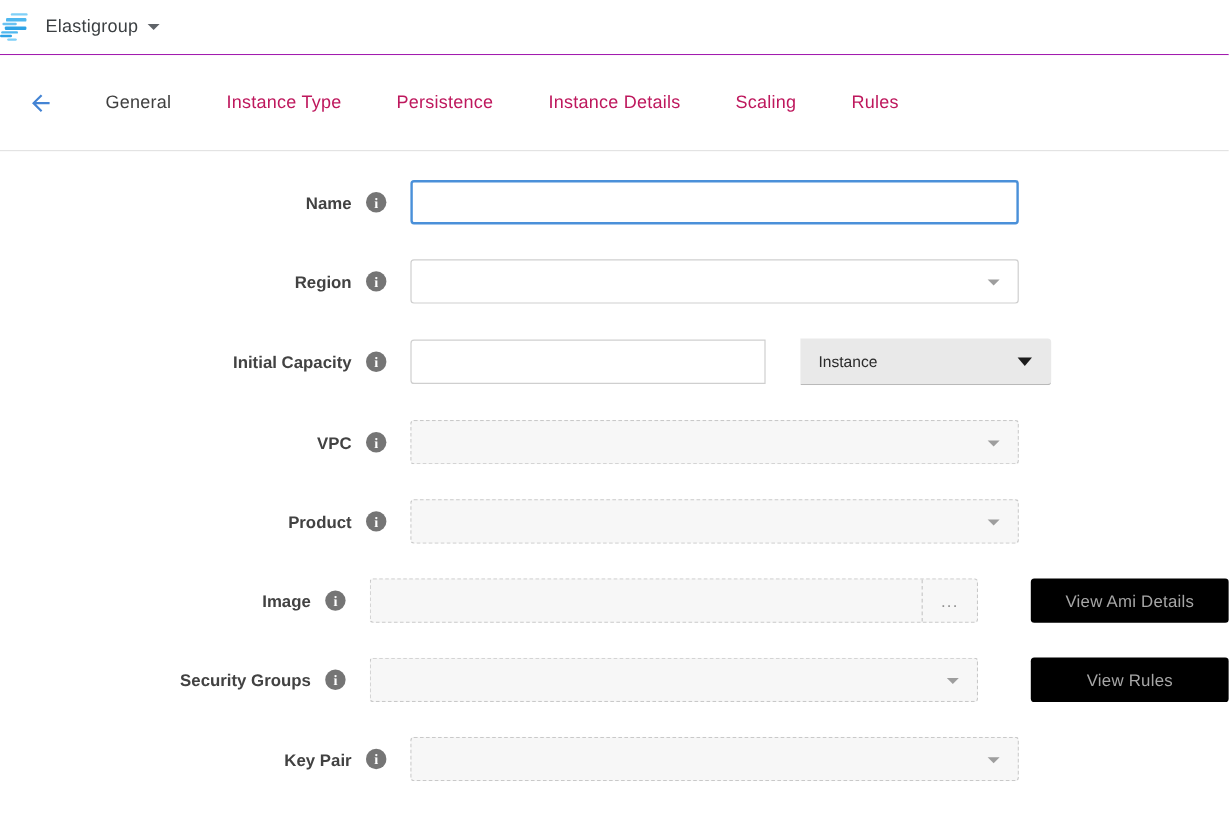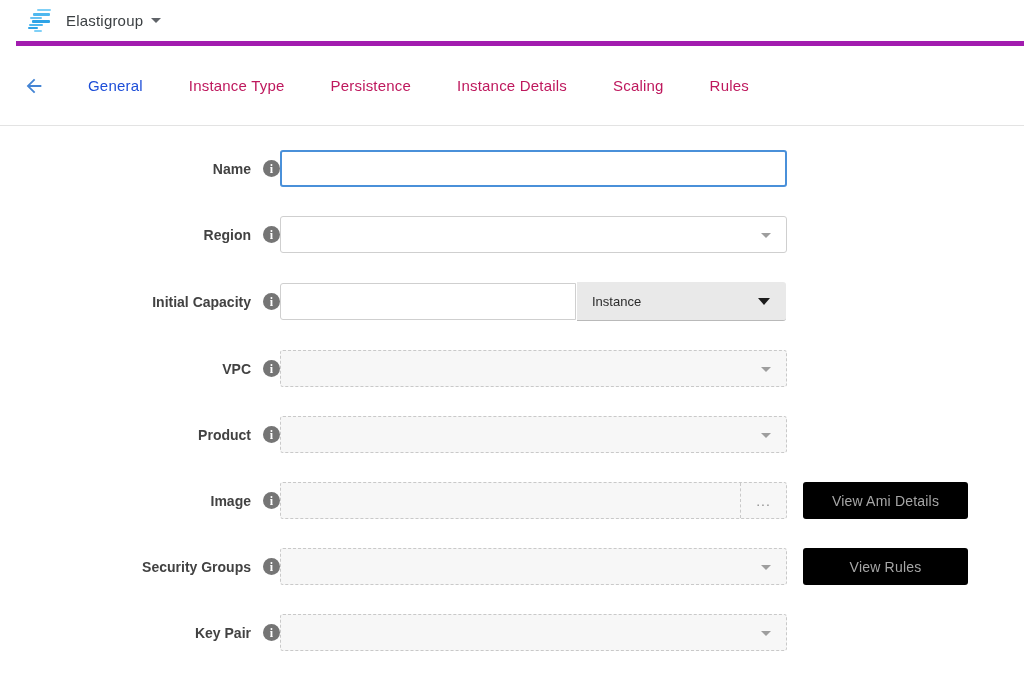--- a/index.html
+++ b/index.html
@@ -1,49 +1,49 @@
 <!DOCTYPE html>
 <html><head>
 <meta charset="utf-8">
 <style>
   * { margin:0; padding:0; box-sizing:border-box; }
   html,body { width:1024px; height:688px; background:#ffffff; overflow:hidden;
               font-family:"Liberation Sans", sans-serif; }
 
   
-  .topbar { height:46px; border-bottom:5px solid #a21caf; display:flex;
-            align-items:center; padding-left:12px; background:#fff;margin-left:16px; }
+  .topbar { height:46px; border-bottom:1px solid #a21caf; display:flex;
+            align-items:center; padding-left:0; background:#fff; }
   .logo { position:relative; width:28px; height:23px; margin-right:10px; }
   .logo i { position:absolute; display:block; border-radius:1px; }
   .app-switcher { display:flex; align-items:center; cursor:pointer; }
   .app-name { font-size:15px; color:#3c4043; margin-right:8px; letter-spacing:.2px; }
   .caret-down { width:0; height:0; border-left:5px solid transparent;
                 border-right:5px solid transparent; border-top:5px solid #5f6368; }
 
   
   .tabbar { height:80px; border-bottom:1px solid #e3e3e3; display:flex;
             align-items:center; background:#fff; }
   .back-btn { margin-left:20px; width:28px; height:28px; display:flex;
               align-items:center; justify-content:center; cursor:pointer; }
   .tabs { display:flex; margin-left:40px; }
   .tab { font-size:15px; color:#be185d; margin-right:46px; cursor:pointer;
          letter-spacing:.2px; }
-  .tab.active { color:#1d4ed8; }
+  .tab.active { color:#404040; }
 
   
-  .form { padding-top:24px; }
+  .form { padding-top:24px;padding-left:42px; }
   .row { display:flex; align-items:center; margin-bottom:29px; }
   .label-zone { width:280px; display:flex; align-items:center; justify-content:flex-end; }
   .field-label { font-size:14px; font-weight:bold; color:#424242; white-space:nowrap; }
   .info-icon { width:17px; height:17px; margin-left:12px; border-radius:50%;
                background:#757575; color:#fff; display:flex; align-items:center;
                justify-content:center; flex:0 0 17px; cursor:pointer; }
   .info-icon::before { content:"i"; font-family:"Liberation Serif", serif;
                        font-weight:bold; font-size:12px; line-height:1; }
-  .controls { display:flex; align-items:center; }
+  .controls { margin-left:20px; display:flex; align-items:center;gap:28px; }
 
   .ctl { position:relative; height:37px; border-radius:3px; }
   .w-full { width:507px; }
 
   .text-input { border:2px solid #4a90d9; background:#fff; width:507px;
                 height:37px; border-radius:3px; padding:0 10px; font-size:14px;
                 color:#333; outline:none; }
   .select-box { border:1px solid #cfcfcf; background:#fff; }
   .sel-caret { position:absolute; right:15px; top:50%; margin-top:-2px; width:0; height:0;
                border-left:5px solid transparent; border-right:5px solid transparent;

